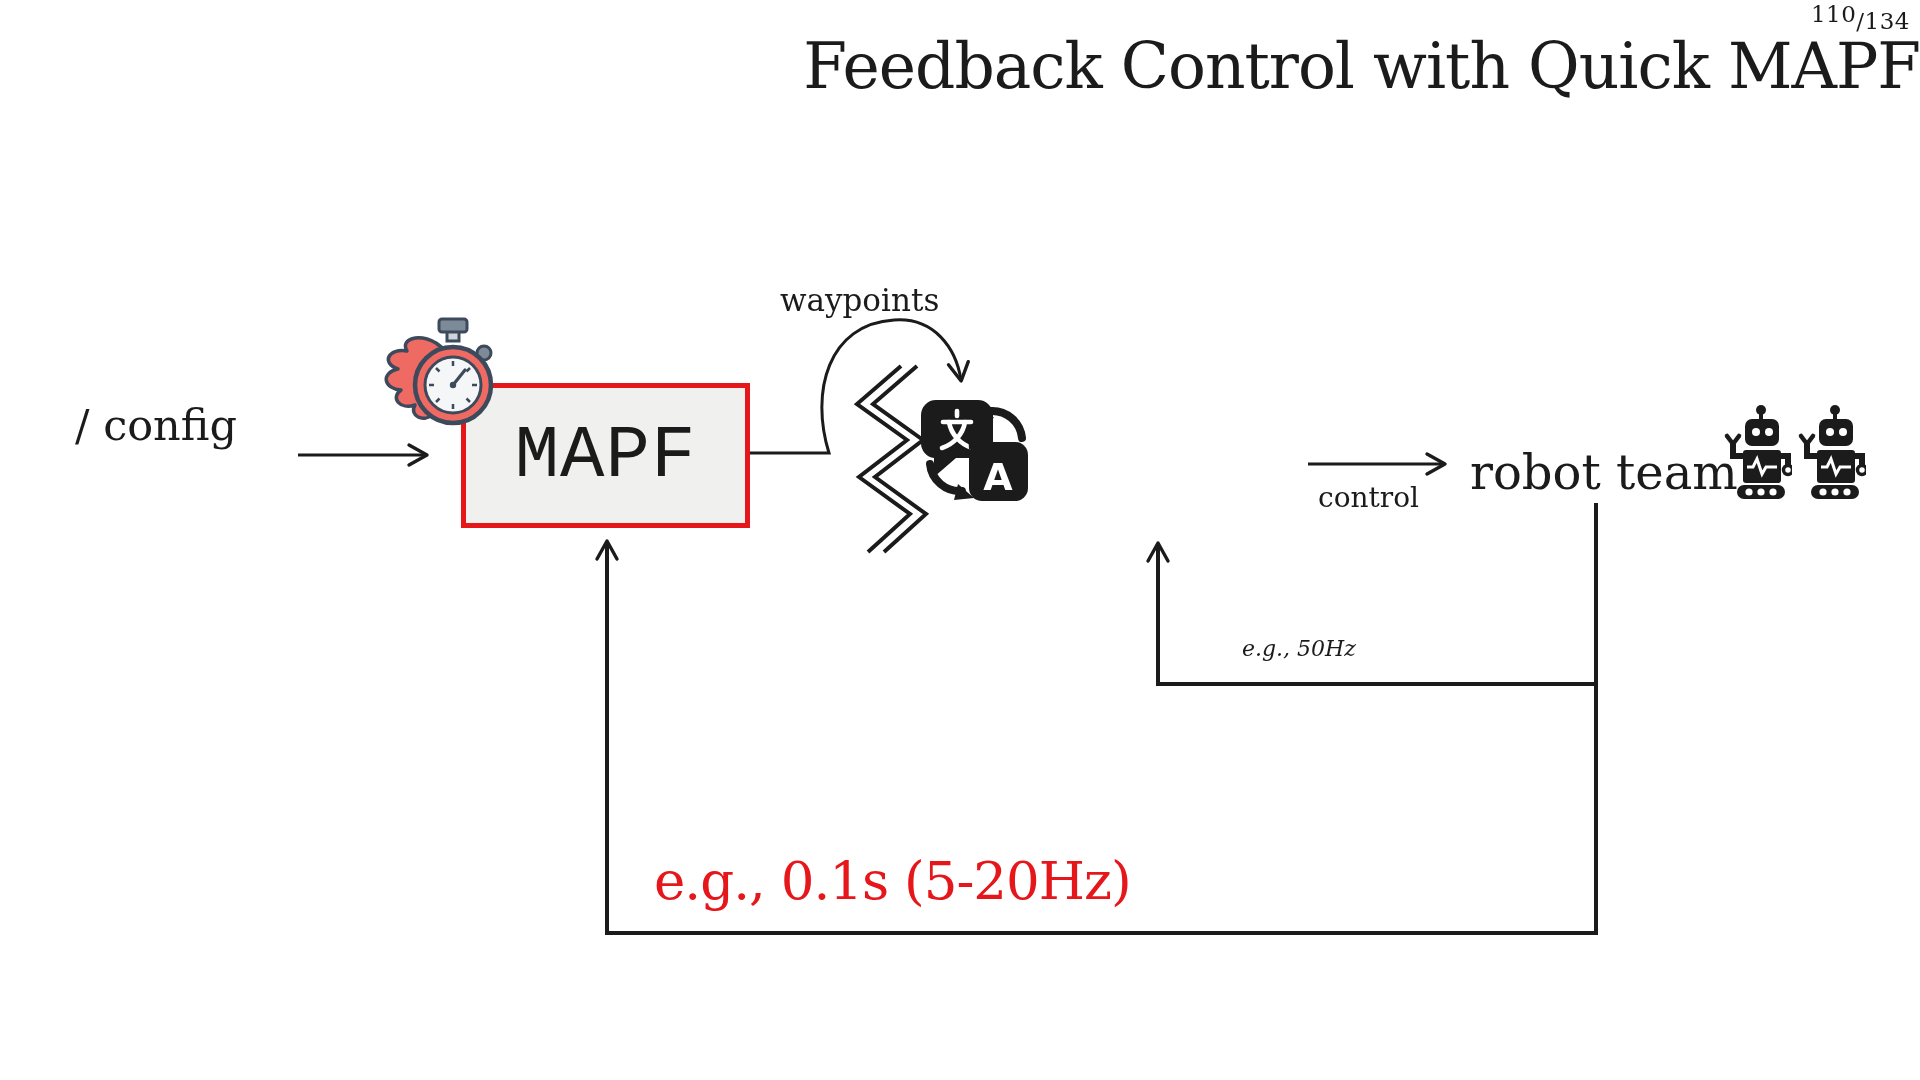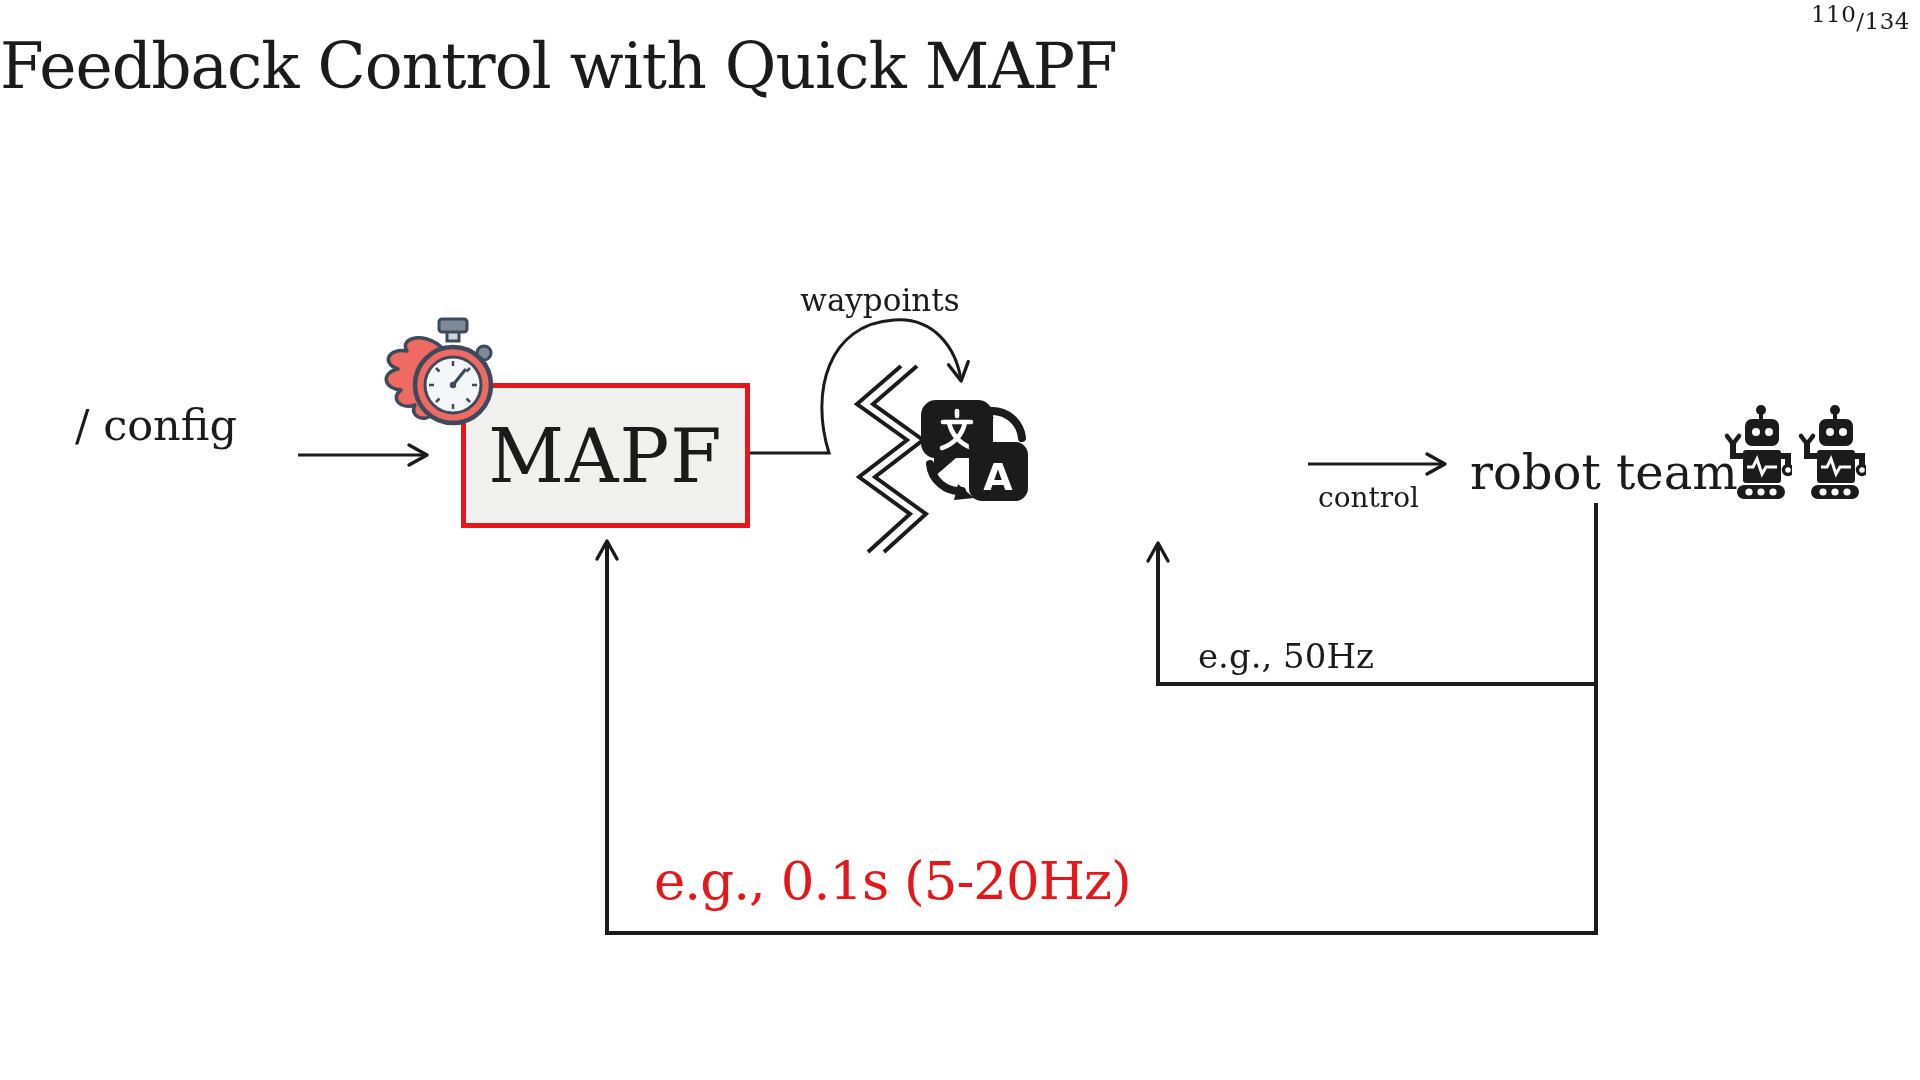--- a/index.html
+++ b/index.html
@@ -3,34 +3,34 @@
 <meta charset="utf-8">
 <style>
   html,body{margin:0;padding:0;background:#ffffff;}
   .slide{
     position:relative;width:1920px;height:1080px;background:#ffffff;overflow:hidden;
     font-family:"DejaVu Serif", "Liberation Serif", serif;color:var(--ink,#1b1b1b);
   }
   .abs{position:absolute;}
   .page-number{top:8px;right:10px;font-size:23px;letter-spacing:0.5px;}
   .page-number .num{position:relative;top:-7px;margin-top:27px;}
-  .slide-title{top:30px;left:0;width:100%;text-align:left;font-size:63px;letter-spacing:-1px;}
+  .slide-title{top:30px;left:0;width:100%;text-align:right;font-size:63px;letter-spacing:-1px;}
   .node-label{line-height:1.25;}
   .input-label{left:18px;top:398px;width:276px;text-align:center;font-size:43px;line-height:54px;}
   .mapf-box{
     left:461px;top:383px;width:279px;height:135px;
     background:var(--mapf-fill,#f0f0ee);border:5px solid var(--accent-red,#e5171b);
-    display:flex;align-items:center;justify-content:center;
+    display:flex;align-items:center;justify-content:center;font-family:Liberation Mono, monospace;
   }
   .mapf-box .mapf-text{font-size:74px;letter-spacing:1px;}
-  .waypoints-label{left:780px;top:282px;width:200px;text-align:center;font-size:31px;}
+  .waypoints-label{left:780px;top:282px;width:200px;font-size:31px;}
   .controller-label{left:1042px;top:400px;font-size:44px;line-height:58px;}
   .control-label{left:1318px;top:481px;width:132px;text-align:left;font-size:28px;}
   .robot-team-label{left:1470px;top:444px;font-size:48px;}
-  .hz50-label{left:1198px;top:636px;font-size:34px;}
+  .hz50-label{left:1242px;top:636px;font-size:22px;font-style:italic;}
   .red-label{left:630px;top:850px;font-size:53px;color:var(--accent-red,#e5171b);letter-spacing:-1px;margin-left:24px;}
   svg{display:block;}
   .wire{stroke:var(--ink,#1b1b1b);fill:none;}
   .w3{stroke-width:3px;}
   .w4{stroke-width:4px;}
   .ink-fill{fill:var(--ink,#1b1b1b);}
   .white-fill{fill:#ffffff;}
   .white-stroke{stroke:#ffffff;fill:none;}
   .sw-red{fill:var(--stopwatch-red,#ee6a62);}
   .sw-outline{stroke:var(--stopwatch-outline,#3d4a5c);}

